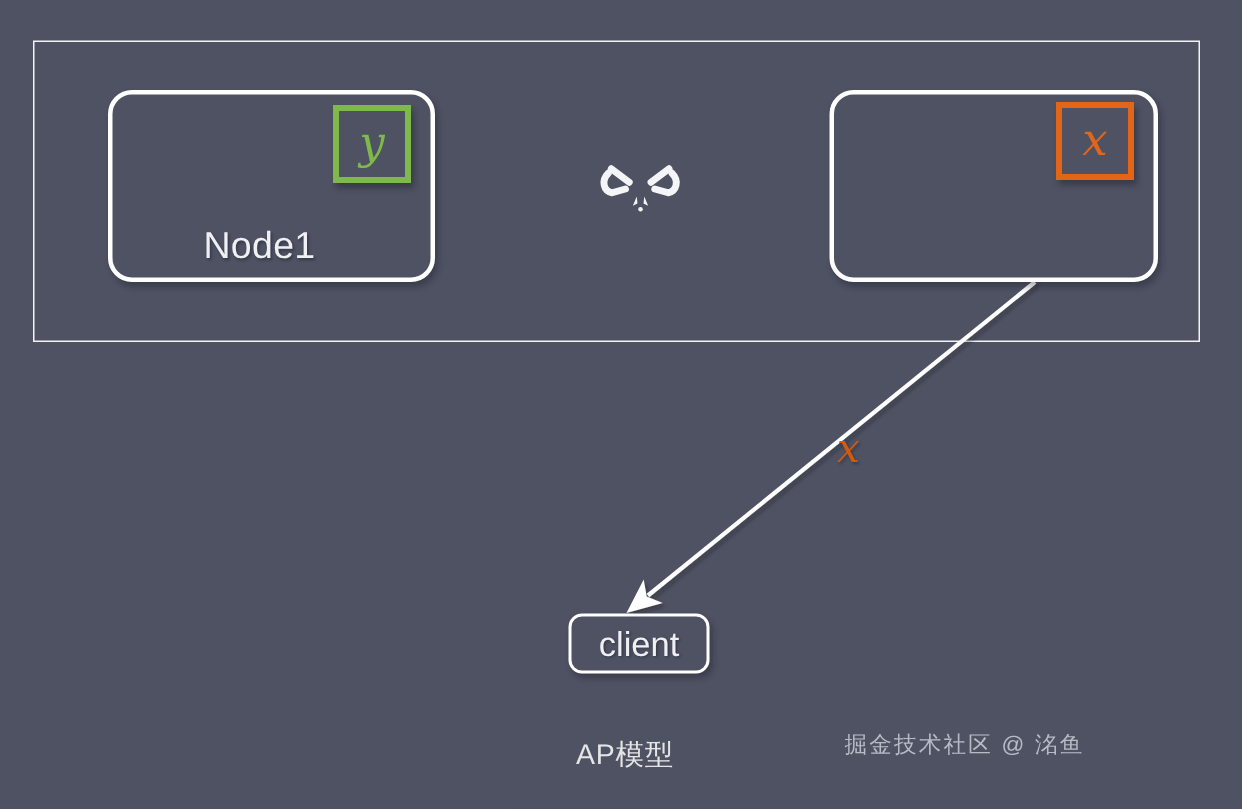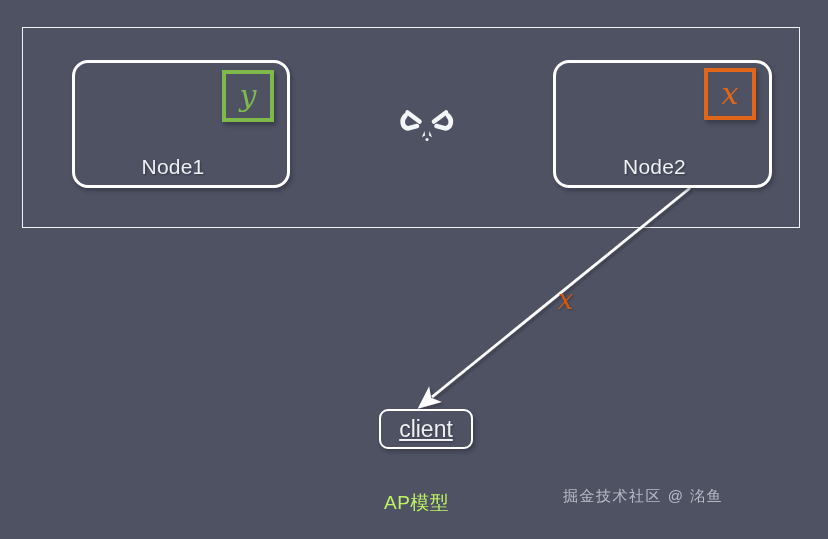--- a/index.html
+++ b/index.html
@@ -49,21 +49,21 @@
   #node1-box { left: 72px;  top: 60px; width: 218px; height: 128px; }
   #node2-box { left: 553px; top: 60px; width: 219px; height: 128px; }
 
   .node-label {
     position: absolute;
     left: 0;
     right: 16px;
     bottom: 6px;
     text-align: center;
     color: #eef0f3;
-    font-size: 21px;
+    font-size: 25px;
     font-family: "Liberation Sans", sans-serif;
     letter-spacing: 0.2px;
     text-shadow: 1px 1px 2px rgba(20,22,30,0.45);
   }
 
   
   .var-chip {
     position: absolute;
     width: 52px;
     height: 52px;
@@ -103,42 +103,41 @@
     display: flex;
     align-items: center;
     justify-content: center;
     box-shadow: 2px 3px 4px rgba(20,22,30,0.33);
   }
   #client-box .client-label {
     color: #eef0f3;
     font-size: 23px;
     font-family: "Liberation Sans", sans-serif;
     text-shadow: 1px 1px 2px rgba(20,22,30,0.45);
-    text-decoration: underline;
   }
 
   
   #edge-label-x {
     position: absolute;
     left: 558px;
     top: 286px;
     color: #cf5a12;
     font-family: "DejaVu Serif", serif;
     font-style: italic;
     font-size: 27px;
     line-height: 1;
     text-shadow: 1px 1px 2px rgba(20,22,30,0.4);
   }
 
   
   #caption {
     position: absolute;
     left: 384px;
     top: 490px;
-    color: #bef264;
+    color: #e5e5e5;
     font-size: 19px;
     font-family: "Liberation Sans", sans-serif;
     letter-spacing: 0.5px;
   }
   #watermark {
     position: absolute;
     left: 563px;
     top: 487px;
     color: #bfc4cf;
     font-size: 15px;
@@ -201,21 +200,20 @@
     <div id="chip-y" class="var-chip">
       <span>y</span>
     </div>
     <div class="node-label">Node1</div>
   </div>
 
   <div id="node2-box" class="node-box">
     <div id="chip-x" class="var-chip">
       <span>x</span>
     </div>
-    <div class="node-label">Node2</div>
   </div>
 
   <div id="edge-label-x">x</div>
 
   <div id="client-box">
     <span class="client-label">client</span>
   </div>
 
   <div id="caption">AP模型</div>
 

